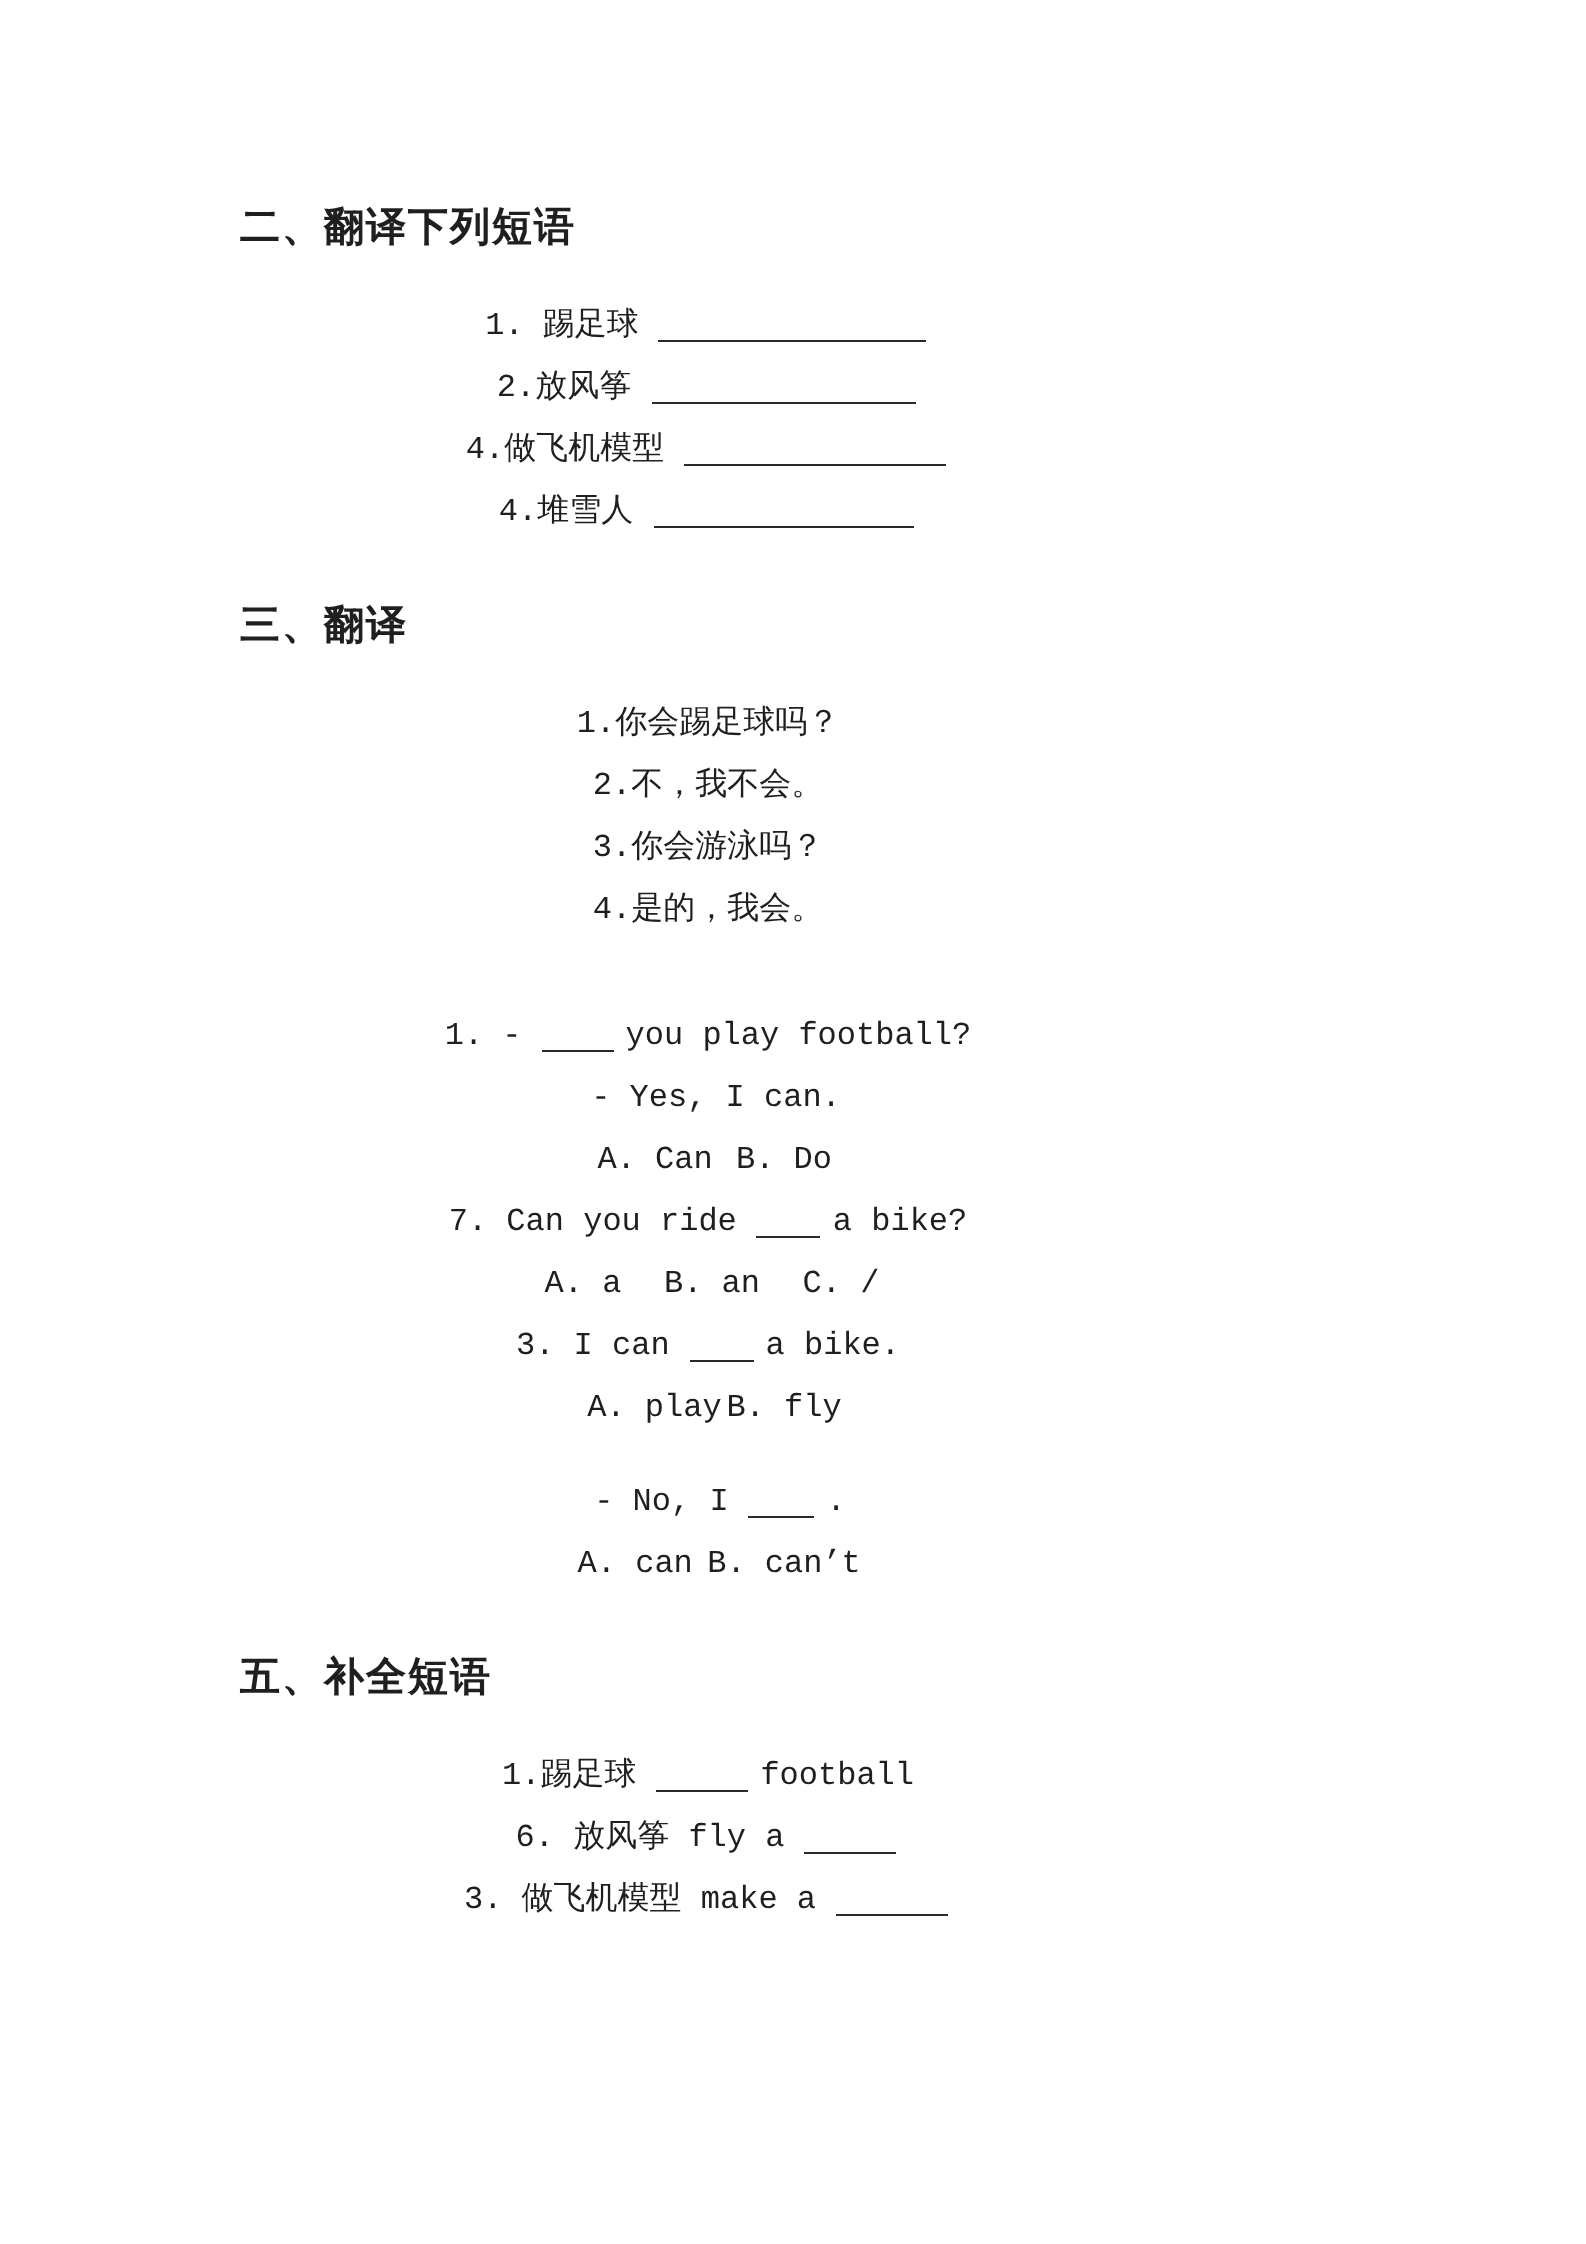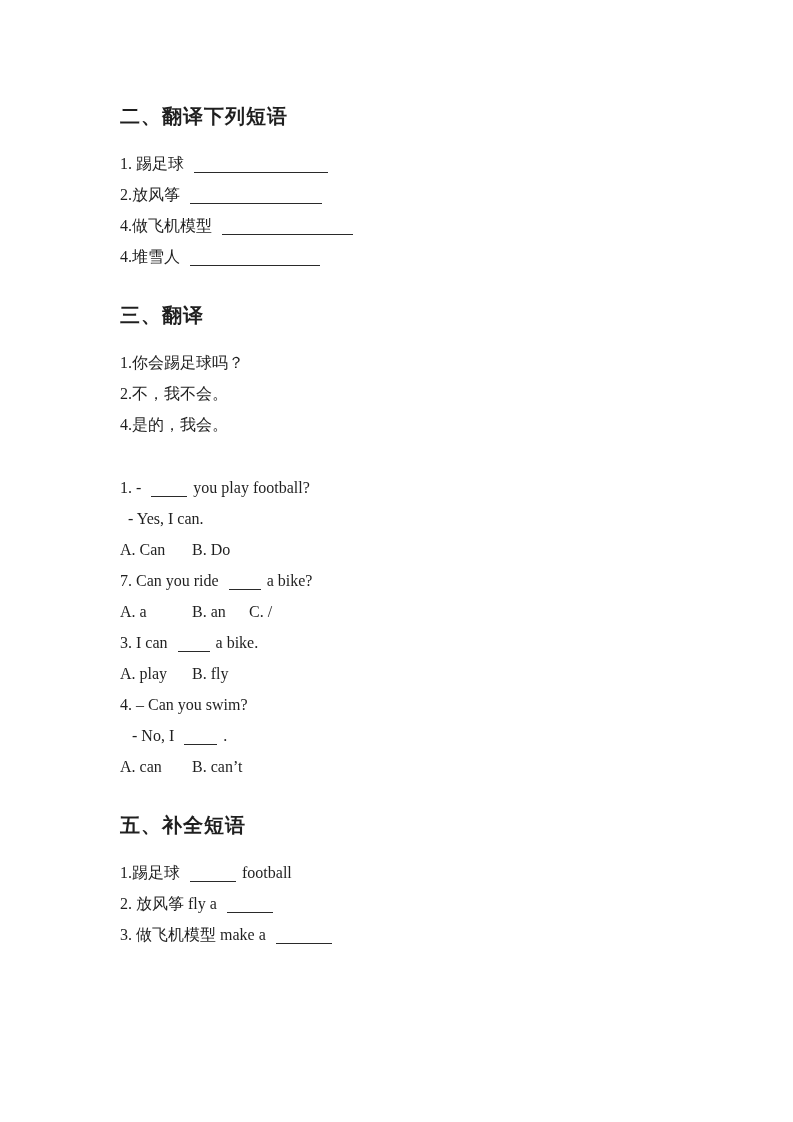--- a/index.html
+++ b/index.html
@@ -8,36 +8,37 @@
     background: #ffffff;
   }
   .page {
     position: relative;
     width: 652px;
     height: 1122px;
     box-sizing: border-box;
     padding: 105px 60px 0 120px;
     background: #ffffff;
     color: #1f1f1f;
-    font-family: Liberation Serif, serif;
+    font-family: Liberation Mono, monospace;
     overflow: hidden;
   }
   .sec + .sec { margin-top: 32px; }
   .sec h2 {
     margin: 0 0 21px 0;
     font-size: 20px;
     line-height: 22px;
     font-weight: bold;
     letter-spacing: 1px;
   }
   .line {
     height: 31px;
     line-height: 31px;
     font-size: 16px;
     white-space: nowrap;
+    text-align: center;
   }
   .seg { margin-right: 4px; }
   .blank {
     display: inline-block;
     height: 12px;
     margin: 0 6px;
     border-bottom: 1.5px solid #2a2a2a;
     vertical-align: -4px;
   }
   .opt {
@@ -55,34 +56,34 @@
         <h2>二、翻译下列短语</h2>
         <div class="line"><span class="seg">1. 踢足球</span><span class="blank" style="width: 134px; border-bottom-color: rgb(42, 42, 42);"></span></div>
         <div class="line"><span class="seg">2.放风筝</span><span class="blank" style="width: 132px; border-bottom-color: rgb(42, 42, 42);"></span></div>
         <div class="line"><span class="seg">4.做飞机模型</span><span class="blank" style="width: 131px; border-bottom-color: rgb(42, 42, 42);"></span></div>
         <div class="line"><span class="seg">4.堆雪人</span><span class="blank" style="width: 130px; border-bottom-color: rgb(42, 42, 42);"></span></div>
       </section>
       <section class="sec">
         <h2>三、翻译</h2>
         <div class="line"><span class="seg">1.你会踢足球吗？</span></div>
         <div class="line"><span class="seg">2.不，我不会。</span></div>
+        <div class="line"><span class="seg">3.你会游泳吗？</span></div>
         <div class="line"><span class="seg">4.是的，我会。</span></div>
       </section>
       <section class="sec">
         <div class="line"><span class="seg">1. -</span><span class="blank" style="width: 36px; border-bottom-color: rgb(42, 42, 42);"></span><span class="seg">you play football?</span></div>
         <div class="line" style="padding-left: 8px;"><span class="seg">- Yes, I can.</span></div>
         <div class="line"><span class="opt">A. Can</span><span class="opt">B. Do</span></div>
         <div class="line"><span class="seg">7. Can you ride</span><span class="blank" style="width: 32px; border-bottom-color: rgb(42, 42, 42);"></span><span class="seg">a bike?</span></div>
         <div class="line"><span class="opt">A. a</span><span class="opt">B. an</span><span class="opt">C. /</span></div>
         <div class="line"><span class="seg">3. I can</span><span class="blank" style="width: 32px; border-bottom-color: rgb(42, 42, 42);"></span><span class="seg">a bike.</span></div>
         <div class="line"><span class="opt">A. play</span><span class="opt">B. fly</span></div>
-        <div class="line"><span class="seg">4. – Can you swim?</span></div>
-        <div class="line" style="padding-left: 12px;"><span class="seg">- No, I</span><span class="blank" style="width: 33px; border-bottom-color: rgb(42, 42, 42);"></span><span class="seg">.</span></div>
+        <div class="line" style="padding-left: 12px; margin-top: 16px;"><span class="seg">- No, I</span><span class="blank" style="width: 33px; border-bottom-color: rgb(42, 42, 42);"></span><span class="seg">.</span></div>
         <div class="line"><span class="opt">A. can</span><span class="opt">B. can’t</span></div>
       </section>
       <section class="sec">
         <h2>五、补全短语</h2>
         <div class="line"><span class="seg">1.踢足球</span><span class="blank" style="width: 46px; border-bottom-color: rgb(42, 42, 42);"></span><span class="seg">football</span></div>
-        <div class="line"><span class="seg">2. 放风筝  fly a</span><span class="blank" style="width: 46px; border-bottom-color: rgb(42, 42, 42);"></span></div>
+        <div class="line"><span class="seg">6. 放风筝  fly a</span><span class="blank" style="width: 46px; border-bottom-color: rgb(42, 42, 42);"></span></div>
         <div class="line"><span class="seg">3. 做飞机模型  make a</span><span class="blank" style="width: 56px; border-bottom-color: rgb(42, 42, 42);"></span></div>
       </section>
     </div>
 </div>
 
 </body></html>

